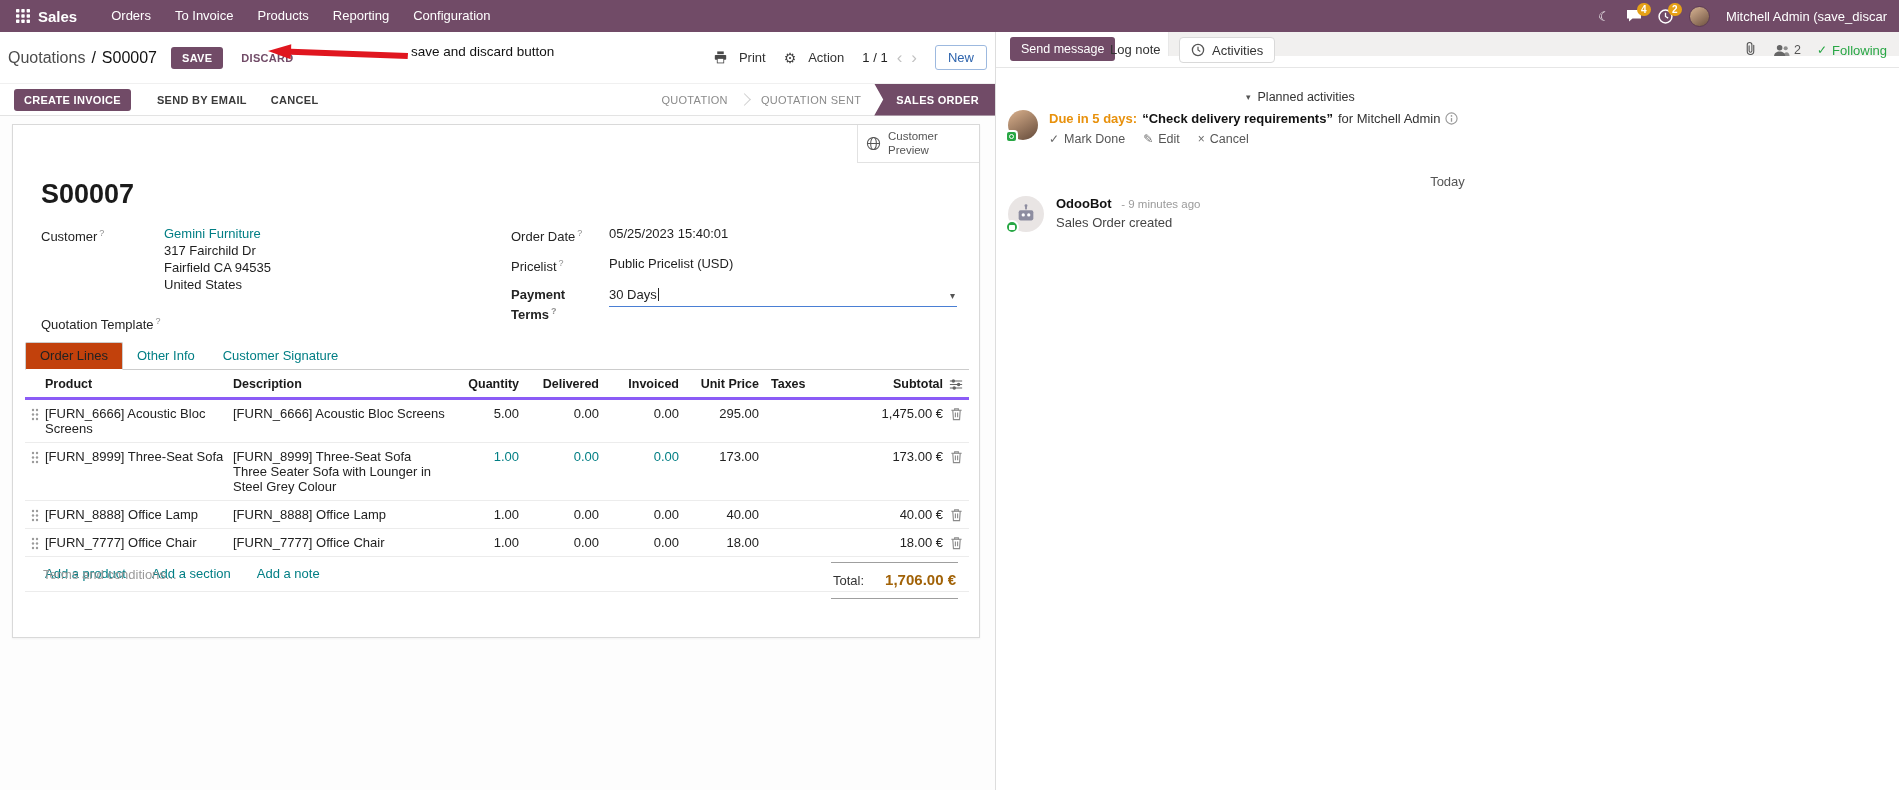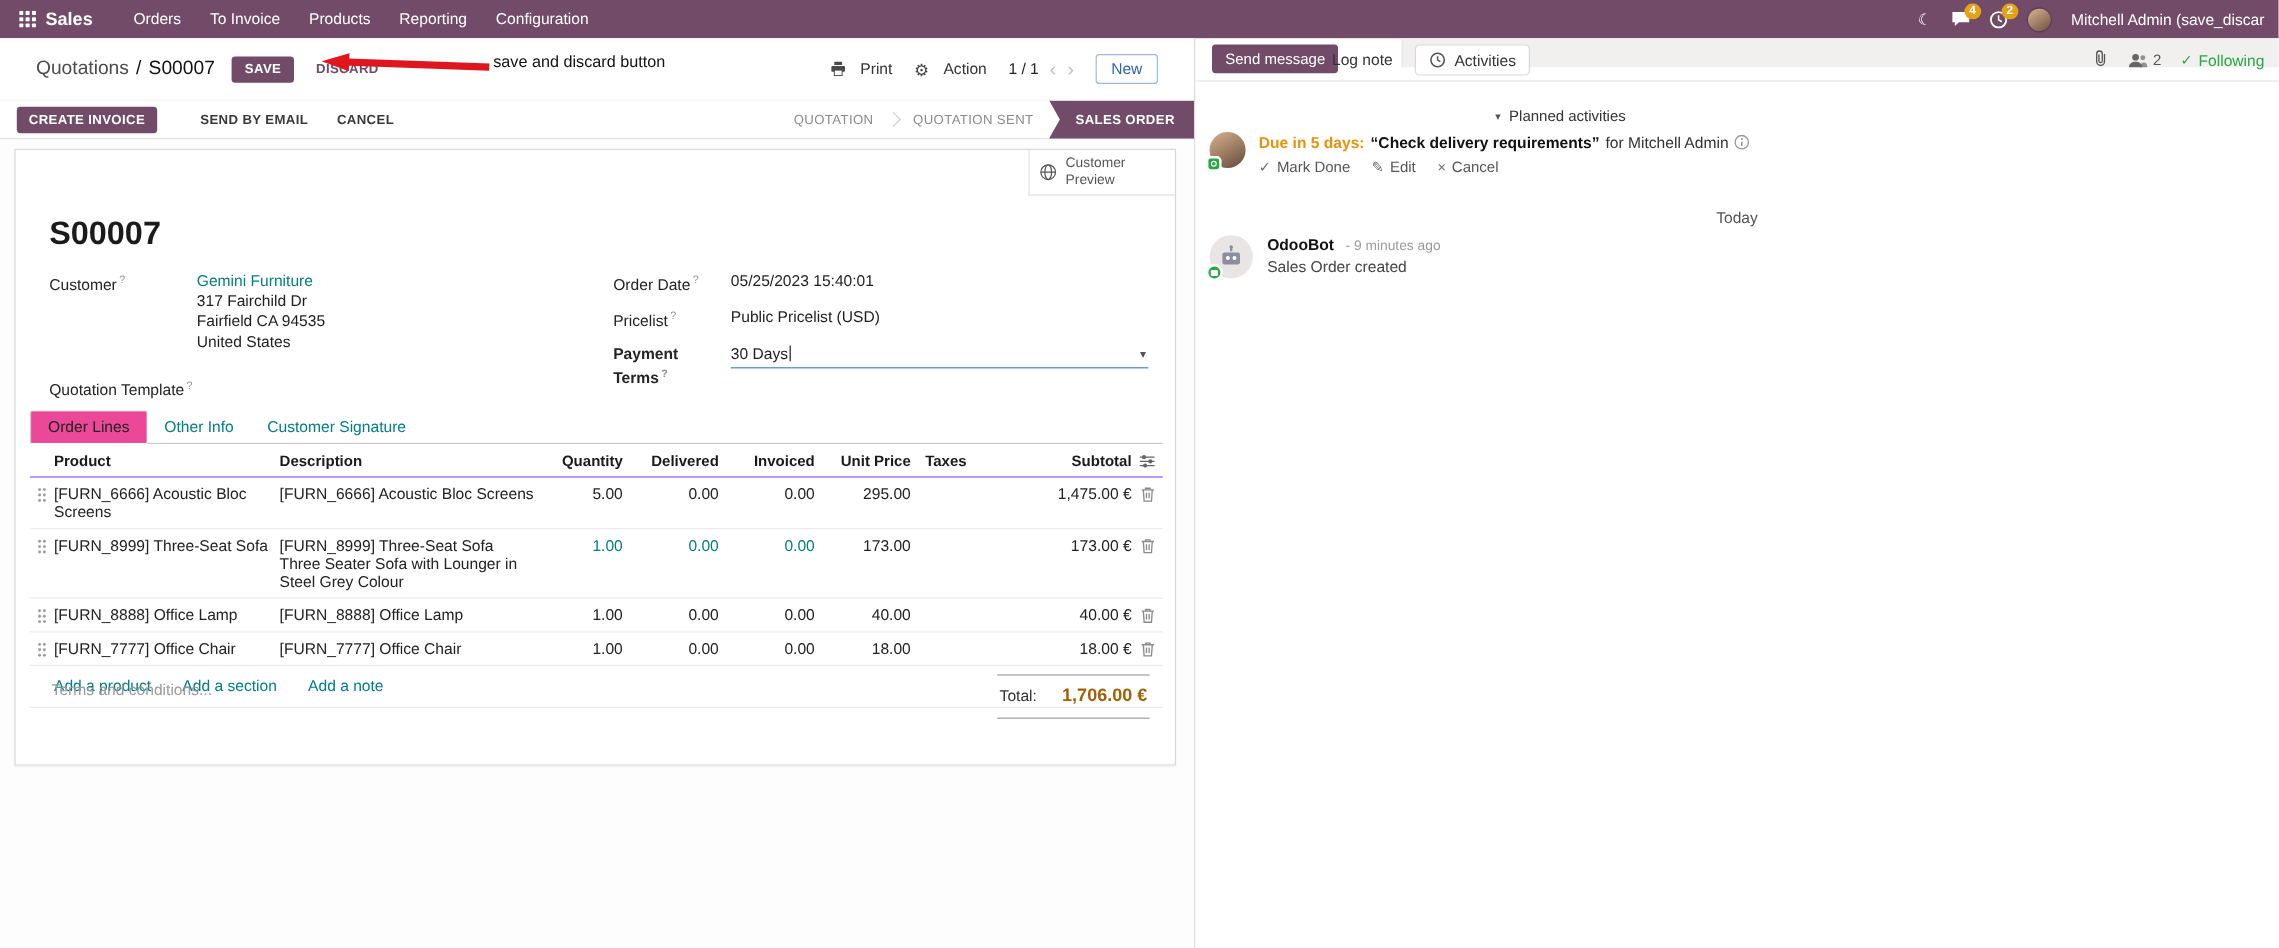--- a/index.html
+++ b/index.html
@@ -20,40 +20,40 @@
            border-radius: 8px; padding: 0 3px; font-weight: 700; }
   .tb-avatar { width: 21px; height: 21px; border-radius: 50%;
                background: linear-gradient(145deg,#c3a183 20%,#7d5f4c 85%); border: 1px solid #5d3c53; }
   .tb-user { font-size: 13px; white-space: nowrap; }
   .moon { font-size: 13px; }
 
   
   .left-pane { position: absolute; top: 32px; left: 0; width: 995px; bottom: 0; background: #fdfdfd; }
 
   .cp-row { position: relative; height: 52px; background: #fff; display: flex; align-items: center;
-            padding: 0 30px; border-bottom: 1px solid #f0f0f0; }
+            padding: 0 8px; border-bottom: 1px solid #f0f0f0; }
   .breadcrumb { font-size: 16px; color: #111; display: flex; align-items: center; gap: 6px; }
   .breadcrumb .parent { color: #4c4c4c; cursor: pointer; }
   .btn-save { margin-left: 14px; background: #714B67; color: #fff; font-size: 11px; font-weight: 700;
               letter-spacing: .3px; padding: 5px 11px; border-radius: 3px; cursor: pointer; }
   .btn-discard { margin-left: 12px; color: #714B67; font-size: 11px; font-weight: 700;
                  letter-spacing: .3px; padding: 5px 6px; cursor: pointer; }
   .cp-right { margin-left: auto; display: flex; align-items: center; gap: 18px; }
   .cp-item { display: flex; align-items: center; gap: 12px; color: #333; font-size: 13px; cursor: pointer; justify-content: flex-end; }
   .gear { font-size: 14px; color: #444; }
   .pager { display: flex; align-items: center; gap: 9px; }
   .pager .count { color: #222; }
   .pager .chev { color: #c2c2c2; font-size: 17px; line-height: 14px; cursor: pointer; }
   .btn-new { color: #2e64ad; border: 1px solid #9db9df; background: #fff; font-size: 13px;
              padding: 4px 12px; border-radius: 3px; cursor: pointer; }
 
   .statusbar { position: relative; height: 32px; background: #fff; display: flex; align-items: center;
                padding-left: 14px; border-bottom: 1px solid #e3e3e3; }
   .btn-primary-sm { background: #714B67; color: #fff; font-size: 11px; font-weight: 700; letter-spacing: .3px;
-                    padding: 5px 10px; border-radius: 3px; cursor: pointer; margin-right: 28px; }
+                    padding: 5px 10px; border-radius: 3px; cursor: pointer; margin-right: 18px; }
   .btn-flat-sm { color: #3a3a3a; font-size: 11px; font-weight: 600; letter-spacing: .3px;
                  padding: 5px 8px; cursor: pointer; margin-right: 8px; }
   .pipeline { margin-left: auto; display: flex; align-items: center; height: 32px; }
   .stage { color: #8a8a8a; font-size: 11px; letter-spacing: .3px; padding: 0 13px; line-height: 32px; cursor: pointer; }
   .stage-sep { width: 9px; height: 9px; border-top: 1px solid #cfcfcf; border-right: 1px solid #cfcfcf;
                transform: rotate(45deg); margin: 0 -1px; }
   .stage-active { background: #714B67; color: #fff; font-weight: 600; padding: 0 16px 0 22px;
                   clip-path: polygon(0 0, 100% 0, 100% 100%, 0 100%, 9px 50%); text-align: center; }
 
   
@@ -79,27 +79,27 @@
   .tmpl-row { margin-top: 20px; }
   .flabel.bold { font-weight: 700; }
   .pt-input { border-bottom: 1px solid #4a7fd4; padding-bottom: 3px; position: relative; cursor: text; }
   .caret-bar { display: inline-block; width: 1px; height: 13px; background: #222; vertical-align: -2px; margin-left: 1px; }
   .dd-caret { position: absolute; right: 2px; top: 1px; font-size: 10px; color: #555; cursor: pointer; }
 
   
   .tabs { position: absolute; top: 217px; left: 12px; right: 10px; height: 28px;
           display: flex; border-bottom: 1px solid #ccc; align-items: flex-end; }
   .tab { font-size: 13px; padding: 0 14px; line-height: 26px; cursor: pointer; color: #017e84; }
-  .tab.active { background: #ec4899; color: #222; border: 1px solid #ccc; border-bottom: 1px solid #fff;
+  .tab.active { background: #c2410c; color: #222; border: 1px solid #ccc; border-bottom: 1px solid #fff;
                 margin-bottom: -1px; border-radius: 2px 2px 0 0; }
 
   
   .olines { position: absolute; top: 245px; left: 12px; right: 10px; }
   .tr { display: flex; align-items: flex-start; border-bottom: 1px solid #ececec; padding: 6px 0; }
-  .tr.head { border-bottom: 1px solid #8b5cf6; padding: 7px 0 6px; }
+  .tr.head { border-bottom: 3px solid #8b5cf6; padding: 7px 0 6px; }
   .tr.head .td { font-weight: 700; font-size: 12.5px; color: #1a1a1a; }
   .td { font-size: 13px; color: #222; }
   .c-handle { width: 20px; display: flex; justify-content: center; padding-top: 2px; cursor: grab; }
   .c-product { width: 188px; padding-right: 8px; }
   .c-desc { flex: 1; padding-right: 8px; }
   .c-desc .l2 { display: block; }
   .c-qty { width: 64px; }
   .c-del { width: 80px; }
   .c-inv { width: 80px; }
   .c-price { width: 80px; }

